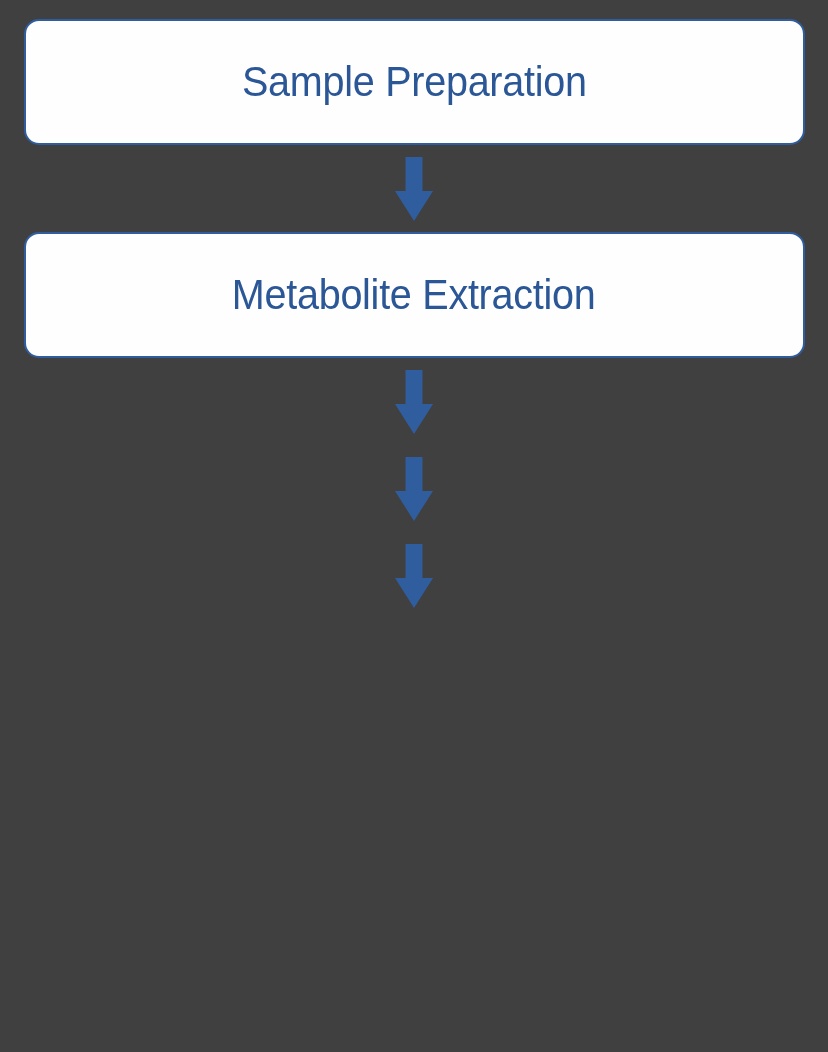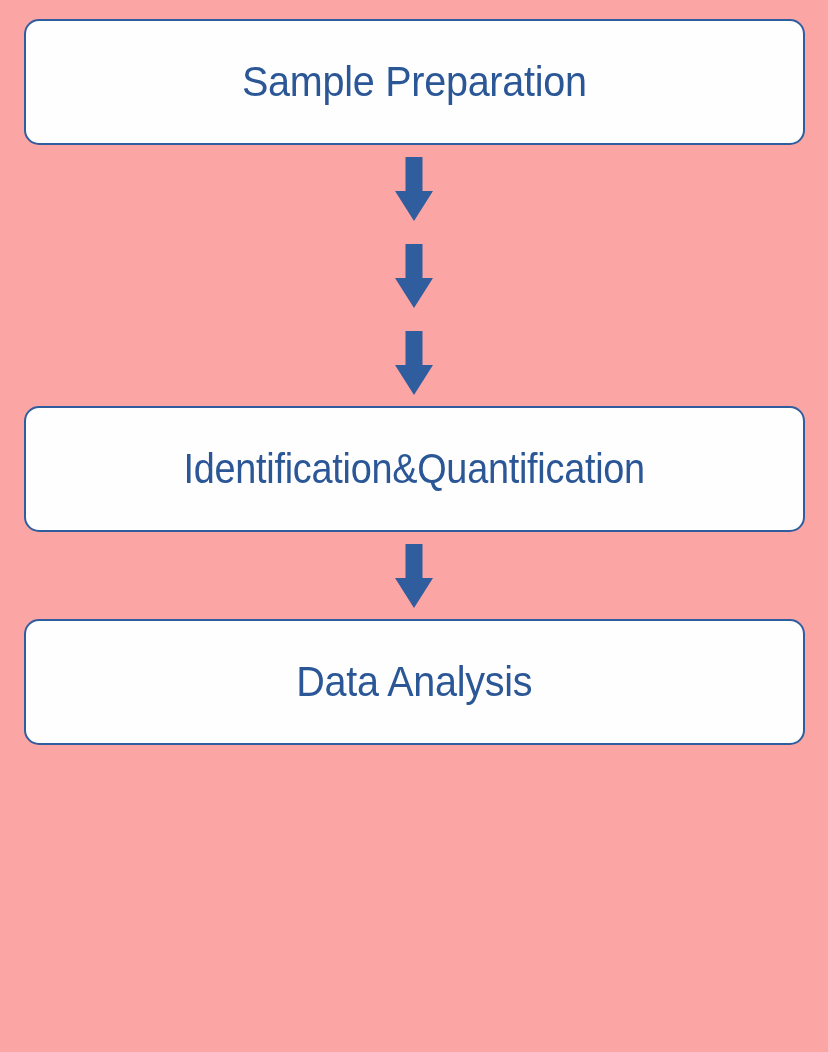--- a/index.html
+++ b/index.html
@@ -12,21 +12,21 @@
     width: 828px;
     height: 1052px;
     font-family: "Liberation Sans", "DejaVu Sans", sans-serif;
     overflow: hidden;
   }
 
   #flowchart {
     position: relative;
     width: 828px;
     height: 1052px;
-    background: #fca5a5;
+    background: #404040;
     box-sizing: border-box;
   }
 
   .flow-column {
     position: absolute;
     left: 0;
     top: 0;
     width: 828px;
     height: 1052px;
     display: flex;
@@ -92,42 +92,39 @@
     <div class="flow-node">
       <span class="flow-node-label">Sample Preparation</span>
     </div>
 
     <div class="flow-connector">
       <svg width="38" height="64" viewBox="0 0 38 64">
         <polygon points="10.5,0 27.5,0 27.5,34 38,34 19,64 0,34 10.5,34" fill="#2F5D9E"></polygon>
       </svg>
     </div>
 
+    <div class="flow-node">
+      <span class="flow-node-label">Metabolite Extraction</span>
+    </div>
 
     <div class="flow-connector">
       <svg width="38" height="64" viewBox="0 0 38 64">
         <polygon points="10.5,0 27.5,0 27.5,34 38,34 19,64 0,34 10.5,34" fill="#2F5D9E"></polygon>
       </svg>
     </div>
 
 
     <div class="flow-connector">
       <svg width="38" height="64" viewBox="0 0 38 64">
         <polygon points="10.5,0 27.5,0 27.5,34 38,34 19,64 0,34 10.5,34" fill="#2F5D9E"></polygon>
       </svg>
     </div>
 
-    <div class="flow-node">
-      <span class="flow-node-label long">Identification&amp;Quantification</span>
-    </div>
 
     <div class="flow-connector">
       <svg width="38" height="64" viewBox="0 0 38 64">
         <polygon points="10.5,0 27.5,0 27.5,34 38,34 19,64 0,34 10.5,34" fill="#2F5D9E"></polygon>
       </svg>
     </div>
 
-    <div class="flow-node">
-      <span class="flow-node-label">Data Analysis</span>
-    </div>
 
   </div>
 </div>
 
 </body></html>

